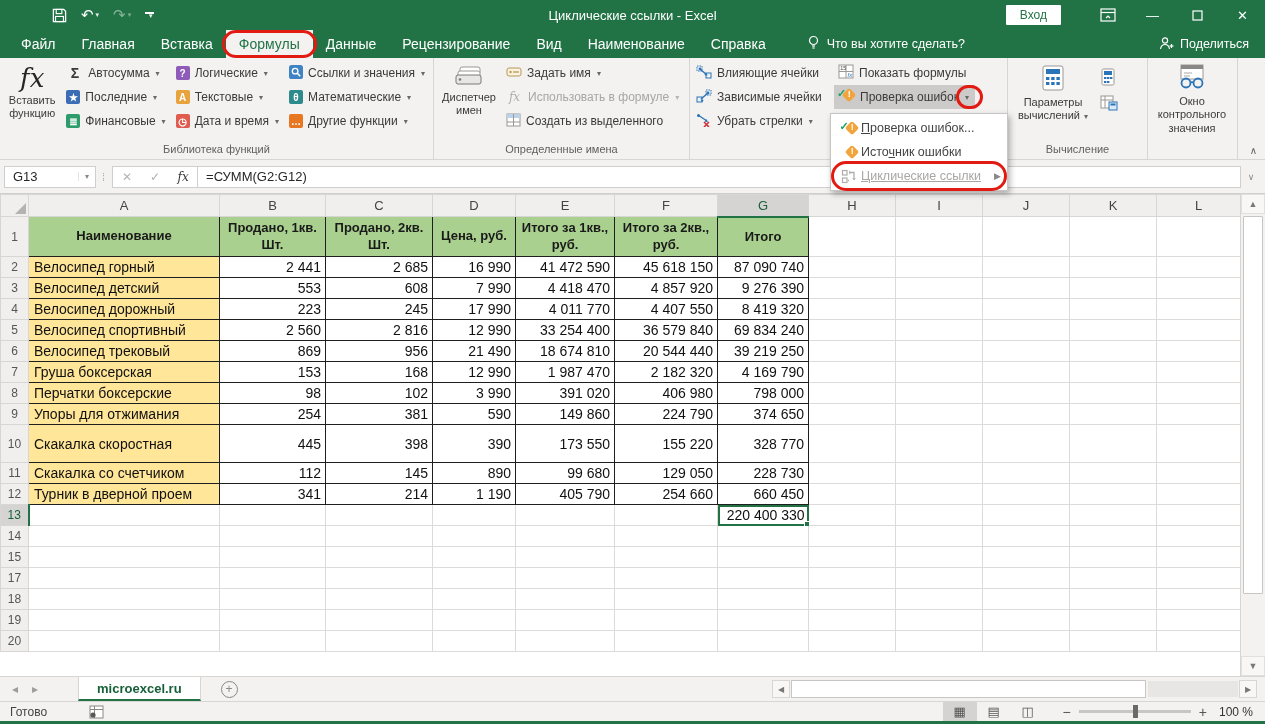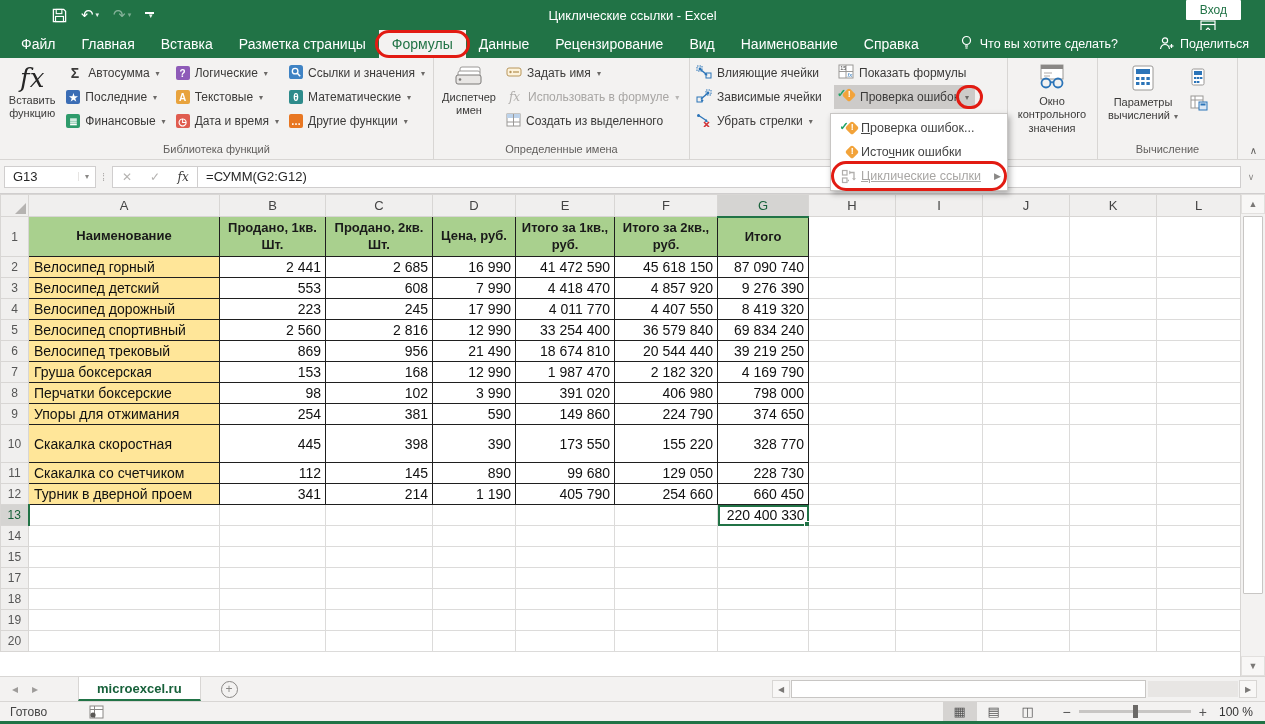--- a/index.html
+++ b/index.html
@@ -6,21 +6,21 @@
   html,body { width:1265px; height:724px; overflow:hidden; font-family:"Liberation Sans",sans-serif; }
   .app { position:relative; width:1265px; height:724px; background:#fff; overflow:hidden; }
 
   
   .titlebar { position:absolute; left:0; top:0; width:1265px; height:30px; background:#217346; display:flex; align-items:center; color:#fff; }
   .qat { display:flex; align-items:center; gap:14px; margin-left:52px; }
   .qbtn { display:inline-flex; align-items:center; font-size:15px; color:#fff; cursor:pointer; }
   .qbtn .car { font-style:normal; font-size:7px; margin-left:2px; opacity:.9; }
   .qbtn.dim { opacity:.45; }
   .wtitle { position:absolute; left:50%; transform:translateX(-50%); font-size:13px; white-space:nowrap; }
-  .wctrl { margin-left:auto; display:flex; height:30px;flex-direction:column; }
+  .wctrl { margin-left:auto; display:flex; align-items:center; height:30px; }
   .signin { background:#fff; color:#217346; font-size:12px; padding:3px 14px; border-radius:1px; margin-right:24px; cursor:pointer; }
   .wbtn { width:45px; height:30px; display:inline-flex; align-items:center; justify-content:center; font-size:13px; cursor:pointer; }
 
   
   .menubar { position:absolute; left:0; top:30px; width:1265px; height:28px; background:#217346; display:flex; align-items:stretch; color:#fff; }
   .tabs { display:flex; align-items:stretch; padding-left:8px; }
   .mtab { position:relative; display:flex; align-items:center; padding:0 13px; font-size:14px; cursor:pointer; white-space:nowrap; }
   .mtab.active { background:#f3f2f1; color:#217346; }
   .red-oval { position:absolute; inset:0px -4px; border:3px solid #e21b12; border-radius:14px; pointer-events:none; }
   .searchbox { display:flex; align-items:center; gap:7px; margin-left:28px; font-size:12.5px; cursor:text; }
@@ -155,21 +155,20 @@
         </span>
       <span class="wbtn">✕</span>
     </div>
   </div>
 
   <div class="menubar">
     <div class="tabs">
         <div class="mtab">Файл</div>
         <div class="mtab">Главная</div>
         <div class="mtab">Вставка</div>
-        <div class="mtab">Разметка страницы</div>
         <div class="mtab active">Формулы<span class="red-oval"></span></div>
         <div class="mtab">Данные</div>
         <div class="mtab">Рецензирование</div>
         <div class="mtab">Вид</div>
         <div class="mtab">Наименование</div>
         <div class="mtab">Справка</div>
       </div>
     <div class="searchbox">
       <span><svg width="13" height="15" viewBox="0 0 13 15">
             <circle cx="6.5" cy="5.5" r="4" fill="none" stroke="#fff" stroke-width="1.2"></circle>
@@ -346,38 +345,20 @@
               <span><span class="diaw"><span class="chk">✓</span><span class="dia">
                     <i>!</i>
                   </span></span></span>
               <span class="lbl">Проверка ошибок</span>
               <span class="caretwrap">
                 <span class="caret">▾</span>
                 <span class="red-circle"></span>
               </span>
             </div>
           </div>
-      </div>
-      <div class="glabel"></div>
-    </div>
-
-    <div class="rgroup g4">
-      <div class="rcontent">
-        <div class="bigbtn" style="width:84px">
-          <span style="margin:1px 0 2px"><svg width="30" height="26" viewBox="0 0 30 26">
-                <rect x="4" y="1" width="22" height="14" fill="#fff" stroke="#9a9896"></rect>
-                <rect x="4" y="1" width="22" height="4" fill="#8a8886"></rect>
-                <line x1="7" y1="9" x2="15" y2="9" stroke="#c8c6c4" stroke-width="1.5"></line>
-                <line x1="7" y1="12" x2="13" y2="12" stroke="#c8c6c4" stroke-width="1.5"></line>
-                <circle cx="9" cy="19" r="4.5" fill="none" stroke="#2b74b8" stroke-width="1.8"></circle>
-                <circle cx="21" cy="19" r="4.5" fill="none" stroke="#2b74b8" stroke-width="1.8"></circle>
-                <path d="M13.5 19c.8-1.4 2.2-1.4 3 0" fill="none" stroke="#2b74b8" stroke-width="1.5"></path>
-              </svg></span>
-          <span>Окно контрольного значения</span>
-        </div>
       </div>
       <div class="glabel"></div>
     </div>
 
     <div class="rgroup g5">
       <div class="rcontent">
         <div class="bigbtn" style="width:86px">
           <span style="margin:2px 0 2px"><svg width="26" height="26" viewBox="0 0 26 26">
                 <rect x="3" y="1" width="20" height="24" rx="2" fill="#fff" stroke="#9a9896"></rect>
                 <rect x="6" y="4" width="14" height="5" fill="#2b74b8"></rect>
@@ -412,20 +393,38 @@
                 <line x1="1" y1="5" x2="13" y2="5" stroke="#9a9896"></line>
                 <line x1="5" y1="1" x2="5" y2="13" stroke="#9a9896"></line>
                 <rect x="9" y="7" width="8" height="8" fill="#dce8f5" stroke="#2b74b8"></rect>
                 <rect x="10.5" y="8.5" width="5" height="2" fill="#2b74b8"></rect>
               </svg>
             </span>
         </div>
       </div>
       <div class="glabel">Вычисление</div>
     </div>
+
+    <div class="rgroup g4">
+      <div class="rcontent">
+        <div class="bigbtn" style="width:84px">
+          <span style="margin:1px 0 2px"><svg width="30" height="26" viewBox="0 0 30 26">
+                <rect x="4" y="1" width="22" height="14" fill="#fff" stroke="#9a9896"></rect>
+                <rect x="4" y="1" width="22" height="4" fill="#8a8886"></rect>
+                <line x1="7" y1="9" x2="15" y2="9" stroke="#c8c6c4" stroke-width="1.5"></line>
+                <line x1="7" y1="12" x2="13" y2="12" stroke="#c8c6c4" stroke-width="1.5"></line>
+                <circle cx="9" cy="19" r="4.5" fill="none" stroke="#2b74b8" stroke-width="1.8"></circle>
+                <circle cx="21" cy="19" r="4.5" fill="none" stroke="#2b74b8" stroke-width="1.8"></circle>
+                <path d="M13.5 19c.8-1.4 2.2-1.4 3 0" fill="none" stroke="#2b74b8" stroke-width="1.5"></path>
+              </svg></span>
+          <span>Окно контрольного значения</span>
+        </div>
+      </div>
+      <div class="glabel"></div>
+    </div>
     <span class="collapse">∧</span>
   </div>
 
   <div class="errmenu">
       <div class="mitem">
         <span class="icw" style="width:24px">
           <span class="diaw">
             <span class="chk">✓</span>
             <span class="dia">
               <i>!</i>

